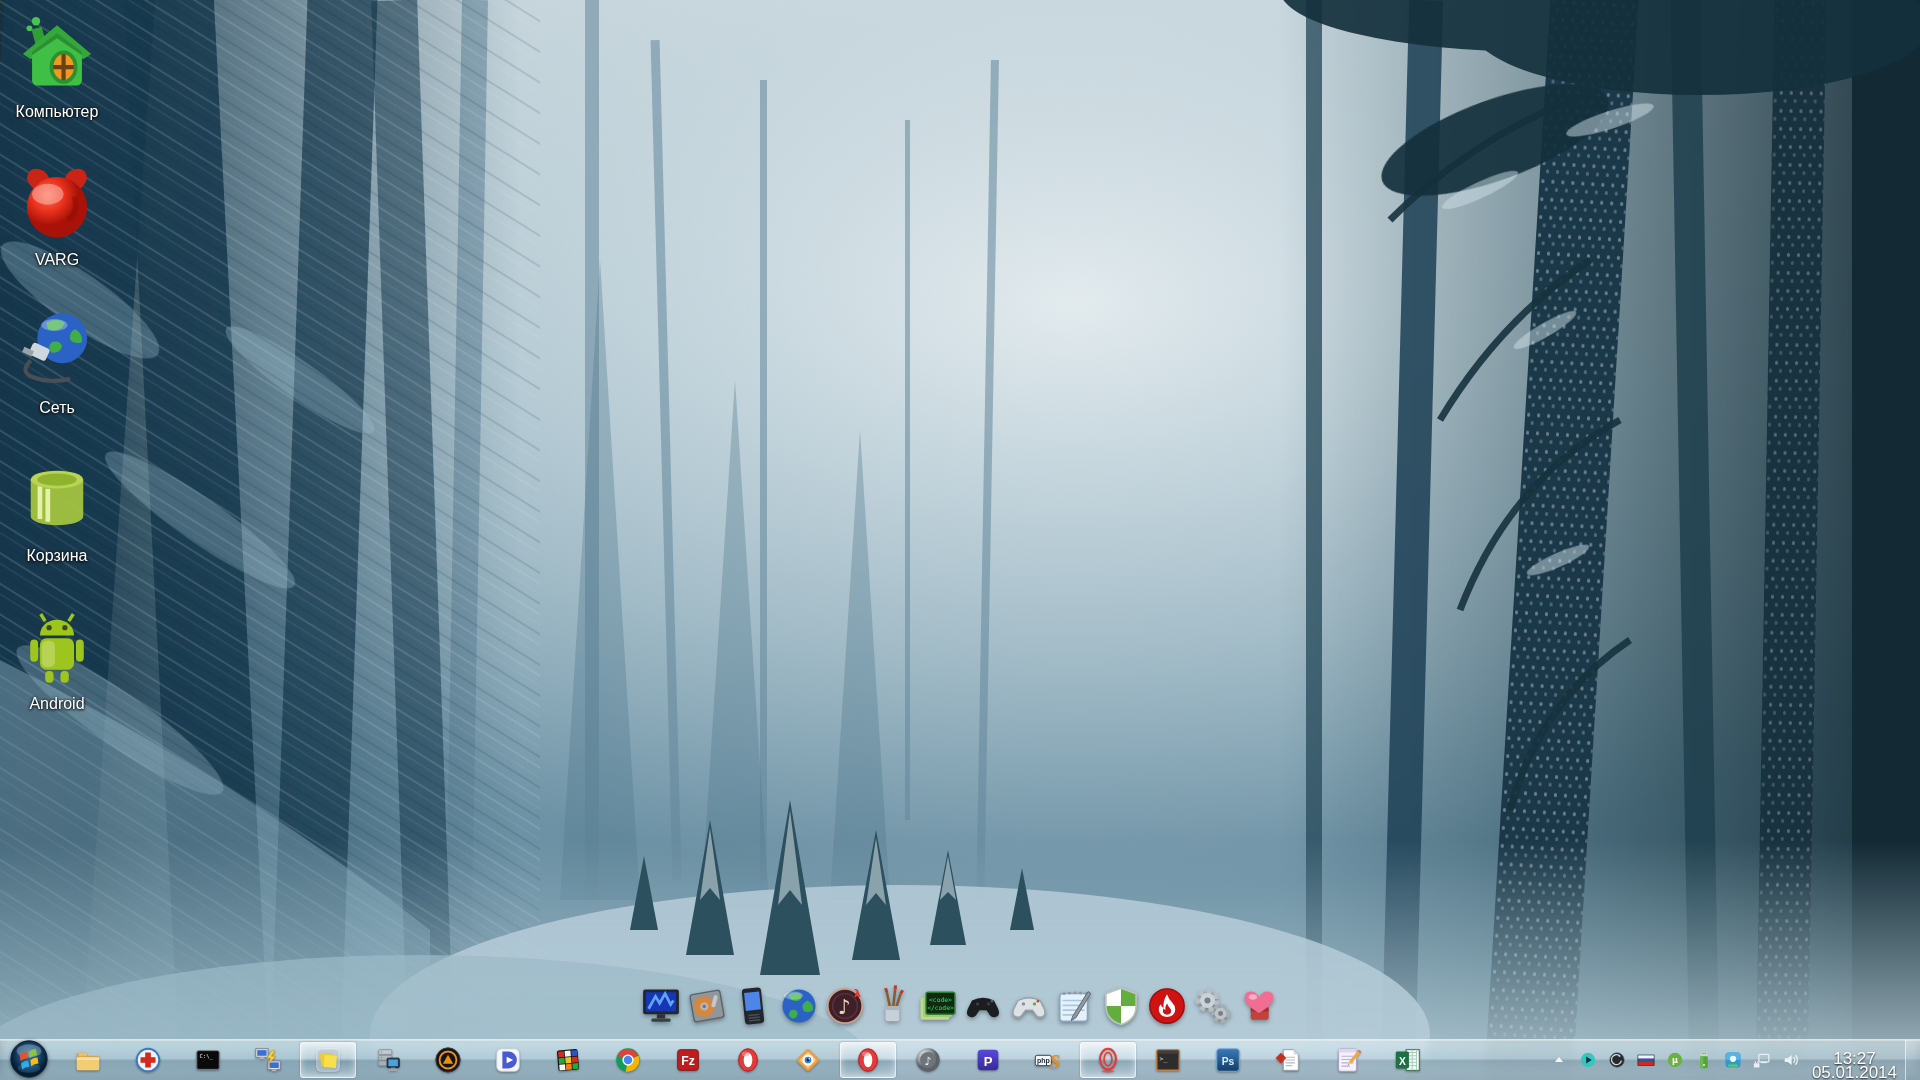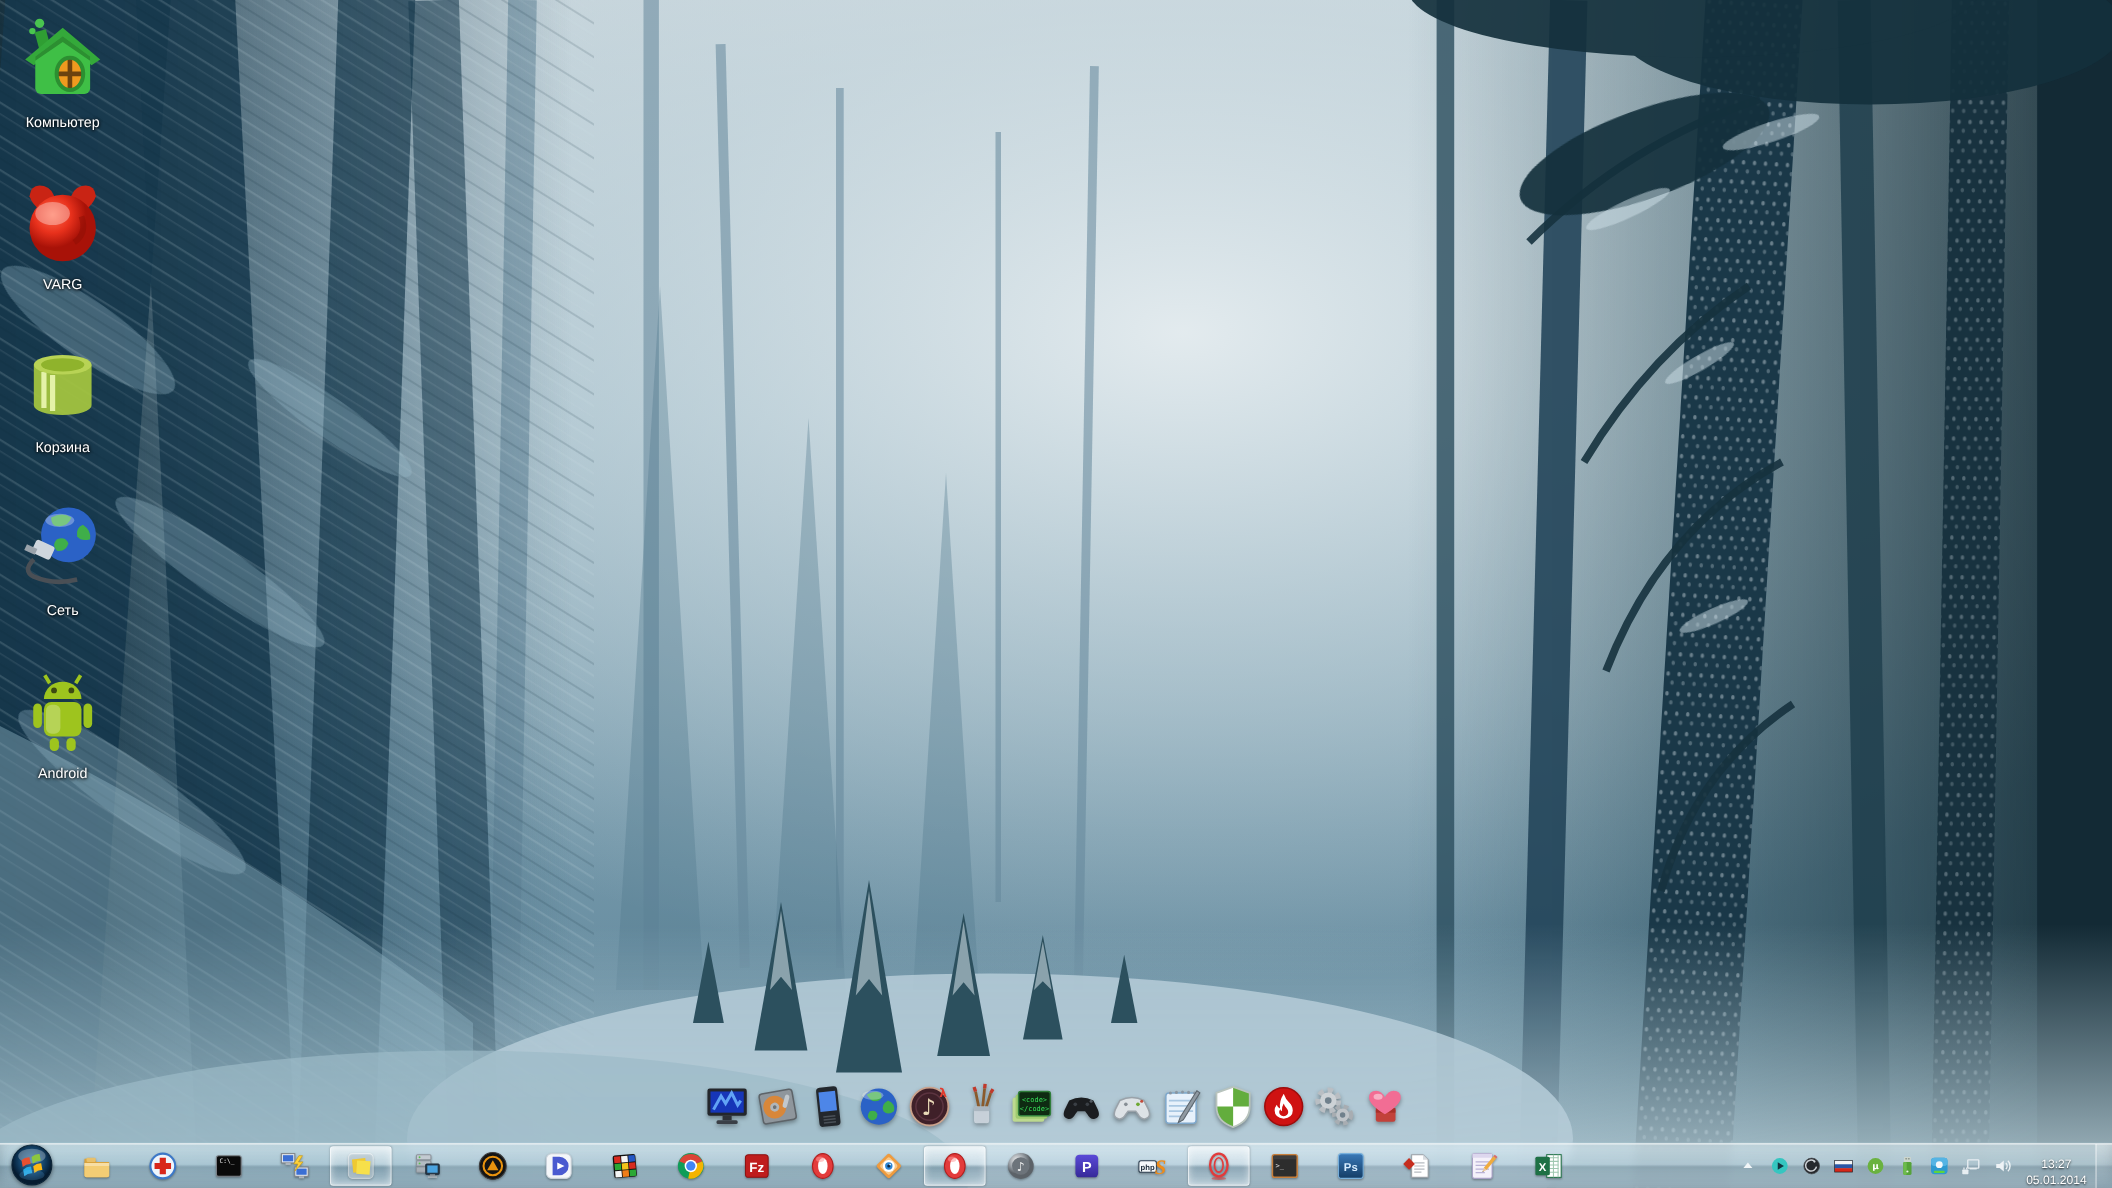--- a/index.html
+++ b/index.html
@@ -5,21 +5,21 @@
   html,body{margin:0;padding:0}
   body{width:1920px;height:1080px;overflow:hidden;position:relative;
        font-family:"Liberation Sans",sans-serif;background:#6f93a4}
   .wall{position:absolute;left:0;top:0;width:1920px;height:1080px;display:block}
 
   
   #desktop-icons{position:absolute;left:4px;top:4px;display:flex;flex-direction:column;z-index:3}
   .dicon{width:106px;height:148px;display:flex;flex-direction:column;align-items:center;padding-top:4px;box-sizing:border-box;cursor:default}
   .dicon .ic{width:84px;height:92px;display:flex;align-items:center;justify-content:center}
   .dicon .ic svg{width:100%;height:100%;display:block}
-  .dicon .lbl{color:#fff;font-size:13px;margin-top:3px;text-align:right;
+  .dicon .lbl{color:#fff;font-size:16px;margin-top:3px;text-align:right;
       text-shadow:0 1px 3px rgba(0,0,0,.95),0 0 3px rgba(0,0,0,.8)}
 
   
   #dock{position:absolute;left:50%;bottom:50px;transform:translateX(-50%);display:flex;align-items:flex-end;z-index:3}
   .ditem{width:44px;height:48px;display:flex;align-items:center;justify-content:center;margin:0 1px}
   .ditem svg{width:44px;height:44px;display:block;filter:drop-shadow(0 2px 2px rgba(0,0,0,.35))}
 
   
   #taskbar{position:absolute;left:0;right:0;bottom:0;height:40px;z-index:5;display:flex;align-items:center;
       background:linear-gradient(rgba(240,248,250,.40),rgba(185,205,215,.30) 46%,rgba(80,105,120,.32) 52%,rgba(160,185,198,.30));
@@ -33,21 +33,21 @@
         border-radius:3px;border:1px solid transparent;box-sizing:border-box;cursor:pointer}
   .tbtn svg{width:30px;height:30px;display:block;filter:drop-shadow(0 1px 1px rgba(0,0,0,.35))}
   .tbtn.active{border:1px solid rgba(255,255,255,.7);
         background:linear-gradient(rgba(255,255,255,.55),rgba(255,255,255,.20) 45%,rgba(110,140,158,.28) 55%,rgba(210,228,238,.40));
         box-shadow:inset 0 0 7px rgba(255,255,255,.55),0 0 2px rgba(0,0,0,.3)}
 
   
   #tray{margin-left:auto;display:flex;align-items:center;height:40px}
   .ticon{width:20px;height:20px;margin:0 4.5px;display:flex;align-items:center;justify-content:center;cursor:pointer}
   .ticon svg{width:20px;height:20px;display:block}
-  #clock{color:#fff;font-size:11px;line-height:14px;text-align:center;margin:12px 8px 0 6px;
+  #clock{color:#fff;font-size:17px;line-height:14px;text-align:center;margin:12px 8px 0 6px;
         text-shadow:0 1px 2px rgba(0,0,0,.85);cursor:default;white-space:nowrap}
   #show-desktop{width:14px;height:40px;border-left:1px solid rgba(255,255,255,.6);
         background:linear-gradient(rgba(255,255,255,.28),rgba(120,148,165,.30));cursor:pointer}
 </style>
 </head>
 <body>
 
 <svg class="wall" viewBox="0 0 1920 1080" preserveAspectRatio="none">
   <defs>
     <linearGradient id="sky" x1="0" y1="0" x2="0" y2="1">
@@ -200,42 +200,42 @@
           <circle cx="16" cy="18" r="11.5" fill="url(#dv)"></circle>
           <ellipse cx="12.5" cy="13" rx="6" ry="4" fill="#fff" opacity=".35"></ellipse>
           <path d="M20 23 q4.5 -3 2.5 -9" stroke="#8f0f05" stroke-width="2" fill="none" opacity=".55"></path>
         </svg>
       </span>
       <span class="lbl">VARG</span>
     </div>
     <div class="dicon">
       <span class="ic">
         <svg viewBox="0 0 32 32">
-          <path d="M6 9 v14 a10 3.4 0 0 0 20 0 V9 Z" fill="#a7c83f" opacity=".92"></path>
-          <path d="M9.5 11.5 v12.5 M12.5 12.5 v12.5" stroke="#e4f2a8" stroke-width="1.8"></path>
-          <ellipse cx="16" cy="9" rx="10" ry="3.4" fill="#b8d355"></ellipse>
-          <ellipse cx="16" cy="9" rx="7.5" ry="2.3" fill="#8fb32c"></ellipse>
-        </svg>
-      </span>
-      <span class="lbl">Корзина</span>
-    </div>
-    <div class="dicon">
-      <span class="ic">
-        <svg viewBox="0 0 32 32">
           <circle cx="18" cy="11.5" r="9.5" fill="#2b62c6"></circle>
           <path d="M12 5.5 q4 -2 7 0 q-1 3 -4 3 q-3 .5 -3 -3Z" fill="#3fae49"></path>
           <path d="M23 8 q3 2 2.5 5 q-3 1 -4.5 -1 q-.5 -3 2 -4Z" fill="#3fae49"></path>
           <path d="M14 13 q3 -1 4 1.5 q-1 3 -4 2.5 q-2 -2 0 -4Z" fill="#3fae49"></path>
           <ellipse cx="15" cy="6.5" rx="5" ry="2.3" fill="#fff" opacity=".3"></ellipse>
           <rect x="6" y="14" width="7" height="5" rx="1" fill="#cfd6dd" transform="rotate(25 9 16)"></rect>
           <rect x="3" y="15.5" width="4" height="2.2" fill="#9aa3ab" transform="rotate(25 5 16.5)"></rect>
           <path d="M6 20 Q2 24 6 26 Q13 29 21 27" stroke="#4a4f55" stroke-width="1.6" fill="none"></path>
         </svg>
       </span>
       <span class="lbl">Сеть</span>
+    </div>
+    <div class="dicon">
+      <span class="ic">
+        <svg viewBox="0 0 32 32">
+          <path d="M6 9 v14 a10 3.4 0 0 0 20 0 V9 Z" fill="#a7c83f" opacity=".92"></path>
+          <path d="M9.5 11.5 v12.5 M12.5 12.5 v12.5" stroke="#e4f2a8" stroke-width="1.8"></path>
+          <ellipse cx="16" cy="9" rx="10" ry="3.4" fill="#b8d355"></ellipse>
+          <ellipse cx="16" cy="9" rx="7.5" ry="2.3" fill="#8fb32c"></ellipse>
+        </svg>
+      </span>
+      <span class="lbl">Корзина</span>
     </div>
     <div class="dicon">
       <span class="ic">
         <svg viewBox="0 0 32 32">
           <g fill="#9ec41e">
             <path d="M9.5 12 a6.5 6 0 0 1 13 0Z"></path>
             <rect x="9.5" y="13" width="13" height="12" rx="2.5"></rect>
             <rect x="5.8" y="13.5" width="3" height="8.5" rx="1.5"></rect>
             <rect x="23.2" y="13.5" width="3" height="8.5" rx="1.5"></rect>
             <rect x="11.5" y="25.5" width="3.2" height="4.5" rx="1.5"></rect>

